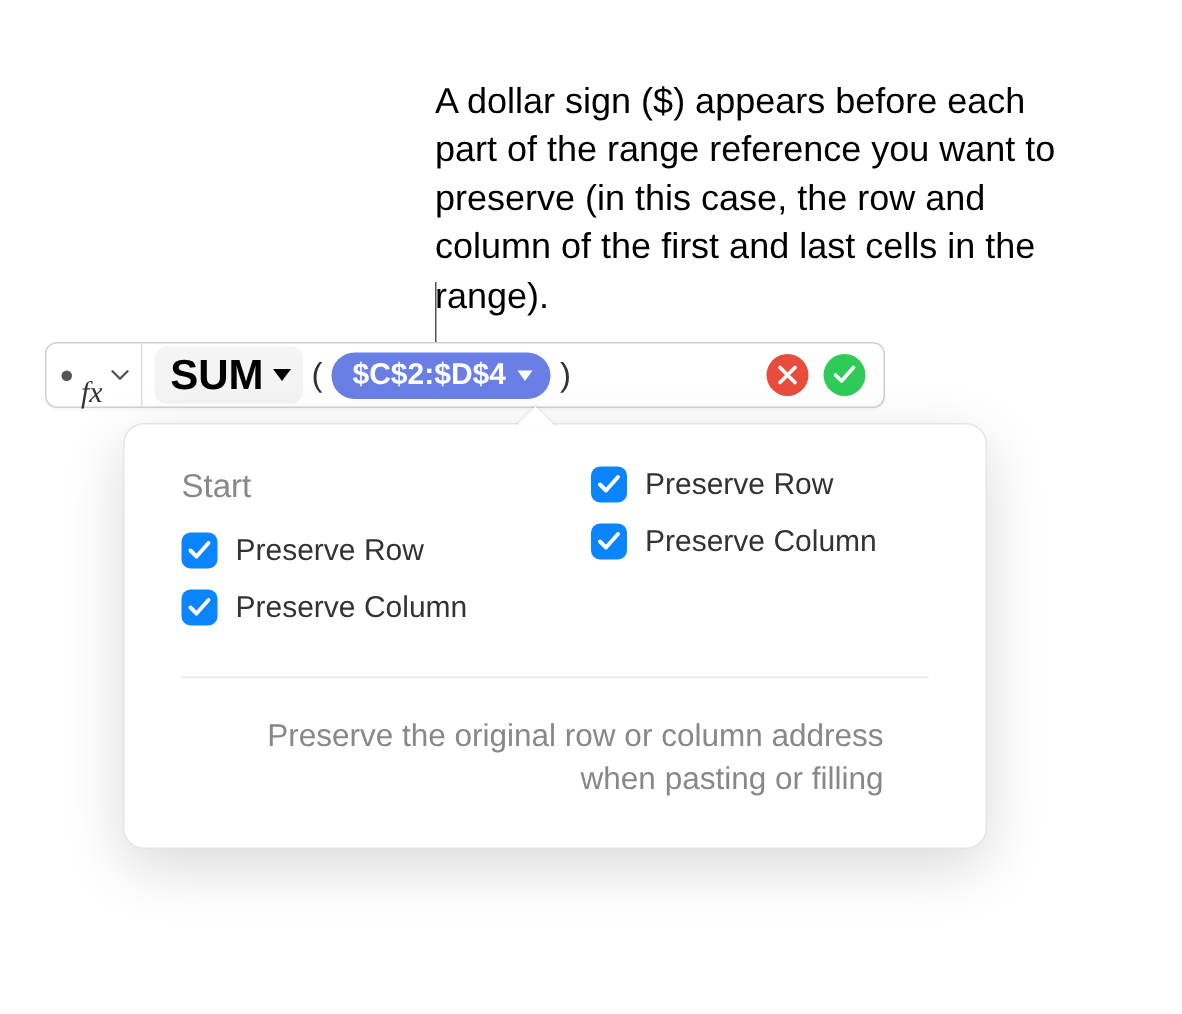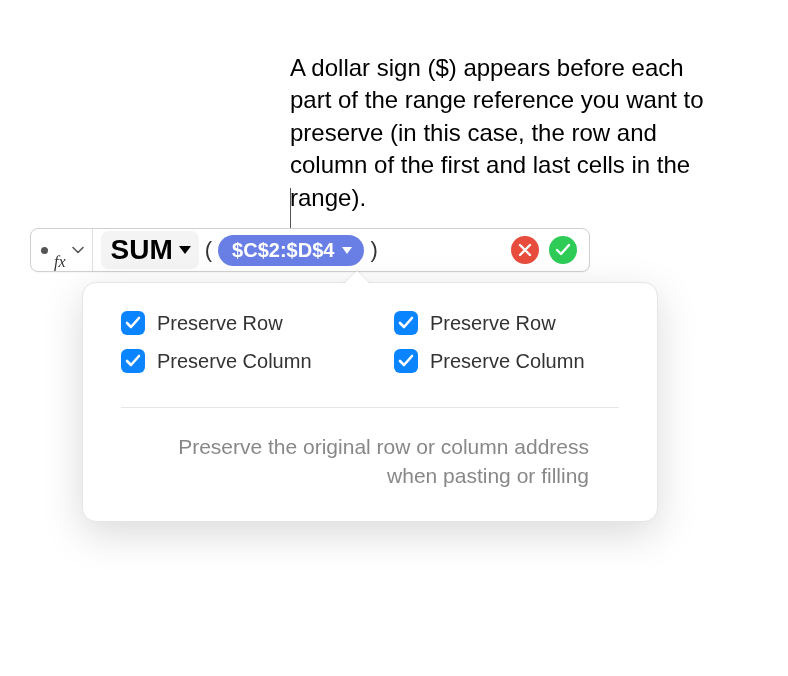--- a/index.html
+++ b/index.html
@@ -48,21 +48,21 @@
       padding: 0 8px 0 6px;
       gap: 6px;
       border-right: 1px solid #e0e0e0;
       height: 100%;
     }
     .dot {
       width: 7px; height: 7px; border-radius: 50%; background: #555;
     }
     .fx-label {
       font-style: italic;
-      font-size: 16px;
+      font-size: 20px;
       color: #333;
       font-family: "Times New Roman", serif;
       margin-top: 24px;
     }
     .fx-chevron svg { display: block; }
     .formula-content {
       display: flex;
       align-items: center;
       gap: 4px;
       padding: 0 8px;
@@ -222,20 +222,21 @@
       <svg width="16" height="14" viewBox="0 0 16 14">
           <path d="M2 7 L6 11 L14 2" stroke="#fff" stroke-width="2.4" fill="none" stroke-linecap="round" stroke-linejoin="round"></path>
         </svg>
     </div>
   </div>
 </div>
 
 <div class="popover">
   <div class="popover-columns">
     <div class="pop-col">
+      <div class="pop-heading">Start</div>
       <div class="check-row">
         <div class="checkbox">
           <svg width="16" height="14" viewBox="0 0 16 14">
               <path d="M2 7 L6 11 L14 2" stroke="#fff" stroke-width="2.6" fill="none" stroke-linecap="round" stroke-linejoin="round"></path>
             </svg>
         </div>
         <span class="check-label">Preserve Row</span>
       </div>
       <div class="check-row">
         <div class="checkbox">

